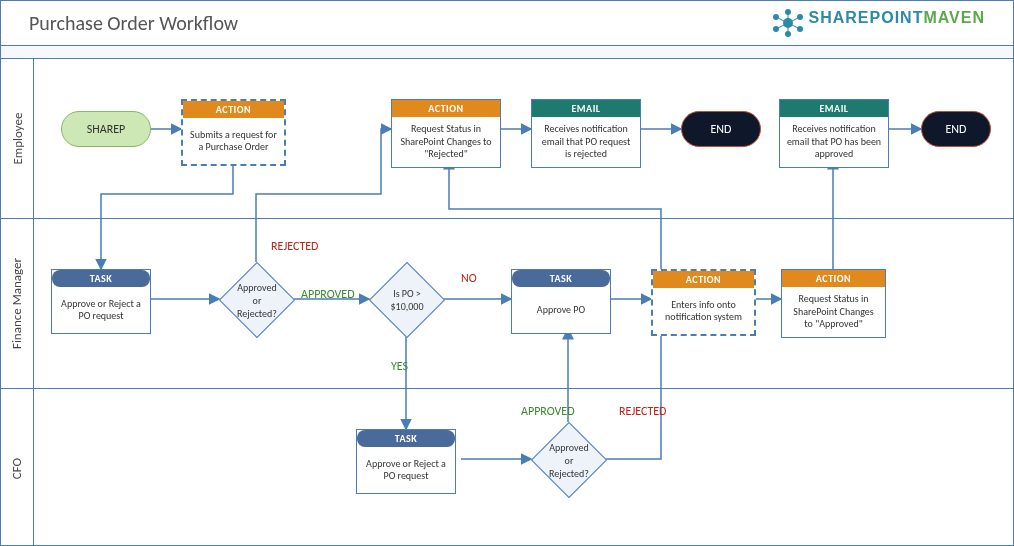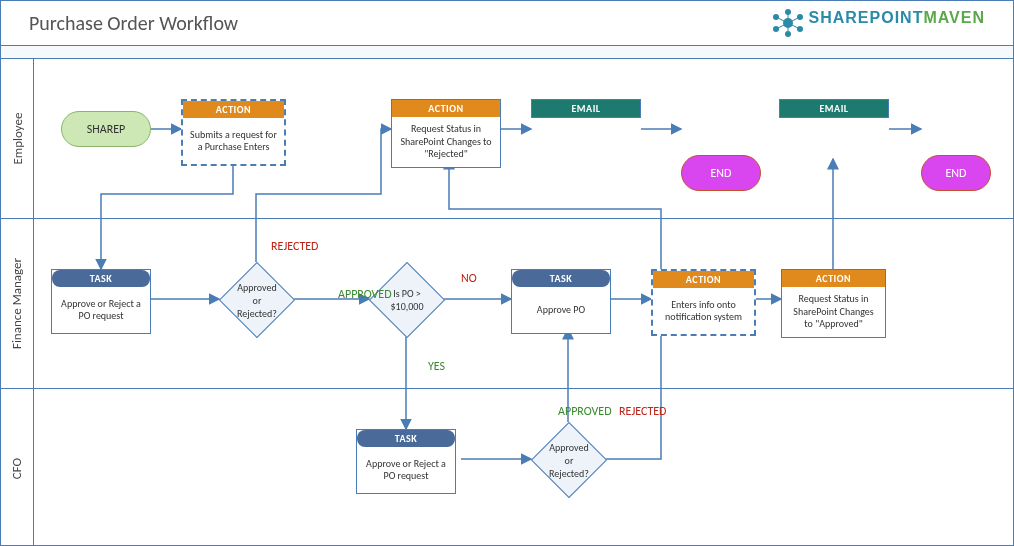--- a/index.html
+++ b/index.html
@@ -54,21 +54,21 @@
   }
 
   
   .node { position:absolute; box-sizing:border-box; text-align:center; }
   .terminator {
     border-radius: 20px;
     display:flex; align-items:center; justify-content:center;
     font-size:12px; color:#333; border:1px solid #5a8a5a;
   }
   .start-t { background:#cde8b5; border-color:#8ab56a; }
-  .end-t   { background:#d946ef; color:#fff; border-color:#c4502f; font-weight:500;margin-top:44px;}
+  .end-t   { background:#0f172a; color:#fff; border-color:#c4502f; font-weight:500;}
   .box {
     border:1px solid #4a7db5;
     background:#fff;
   }
   .box.dashed { border-style:dashed; border-width:2px; border-color:#4a7db5; }
   .box-head {
     color:#fff; font-size:10px; font-weight:600;
     padding:2px 16px; letter-spacing:.5px;
   }
   .head-action { background:#e08a1e; }
@@ -87,21 +87,21 @@
   }
   .decision .dtext {
     position:absolute; inset:0;
     display:flex; align-items:center; justify-content:center;
     transform: rotate(-45deg);
     font-size:10px; text-align:center; padding:4px;
   }
   .edge-label {
     position:absolute; font-size:12px; font-weight:400;
   }
-  .lbl-green { color:#3a8a2e;margin-left:37px; }
+  .lbl-green { color:#3a8a2e; }
   .lbl-red   { color:#c02418; }
   svg.arrows { position:absolute; left:0; top:0; width:100%; height:100%; pointer-events:none; }
 </style>
 </head>
 <body>
 
 <div class="page">
 
   <div class="title-bar">
     <div class="title">Purchase Order Workflow</div>
@@ -191,38 +191,40 @@
         <path d="M 888 70 L 920 70"></path>
       </g>
     </svg>
 
     <div class="node terminator start-t" style="left:60px; top:52px; width:90px; height:36px;">
       <span>SHAREP</span>
     </div>
 
     <div class="node box dashed" style="left:180px; top:40px; width:105px;">
       <div class="box-head head-action">ACTION</div>
-      <div class="box-body">Submits a request for a Purchase Enters</div>
+      <div class="box-body">Submits a request for a Purchase Order</div>
     </div>
 
     <div class="node box" style="left:390px; top:40px; width:110px;">
       <div class="box-head head-action">ACTION</div>
       <div class="box-body">Request Status in SharePoint Changes to "Rejected"</div>
     </div>
 
     <div class="node box" style="left:530px; top:40px; width:110px;">
       <div class="box-head head-email">EMAIL</div>
+      <div class="box-body">Receives notification email that PO request is rejected</div>
     </div>
 
     <div class="node terminator end-t" style="left:680px; top:52px; width:80px; height:36px;">
       <span>END</span>
     </div>
 
     <div class="node box" style="left:778px; top:40px; width:110px;">
       <div class="box-head head-email">EMAIL</div>
+      <div class="box-body">Receives notification email that PO has been approved</div>
     </div>
 
     <div class="node terminator end-t" style="left:920px; top:52px; width:70px; height:36px;">
       <span>END</span>
     </div>
 
     <div class="node box" style="left:50px; top:210px; width:100px;">
       <div class="box-head head-task">TASK</div>
       <div class="box-body">Approve or Reject a PO request</div>
     </div>

